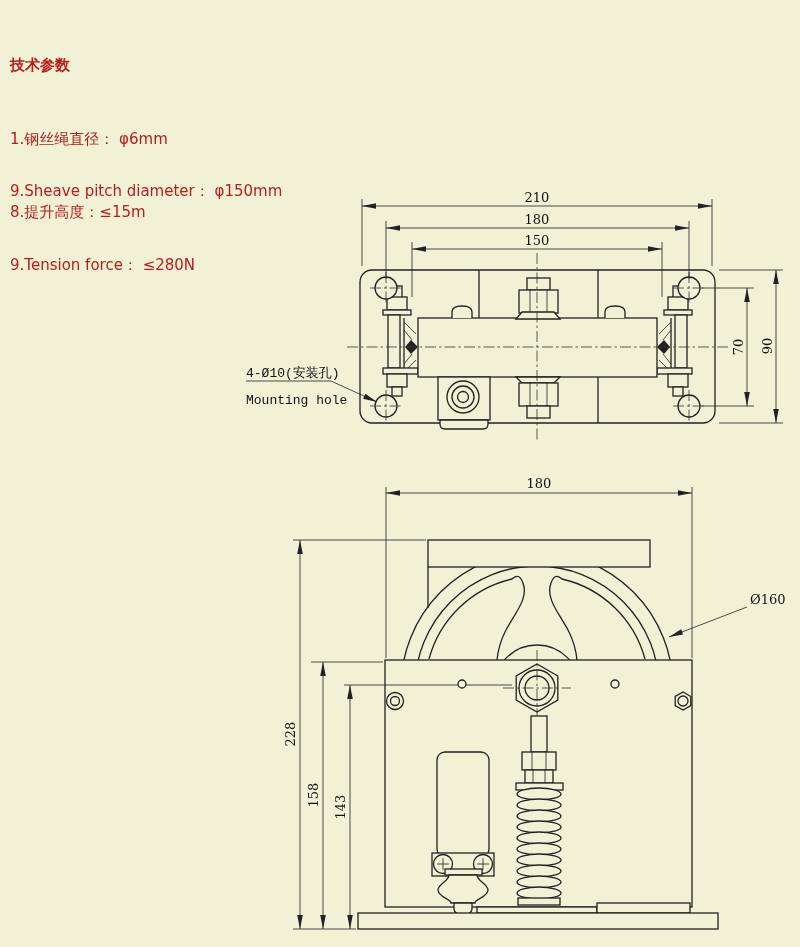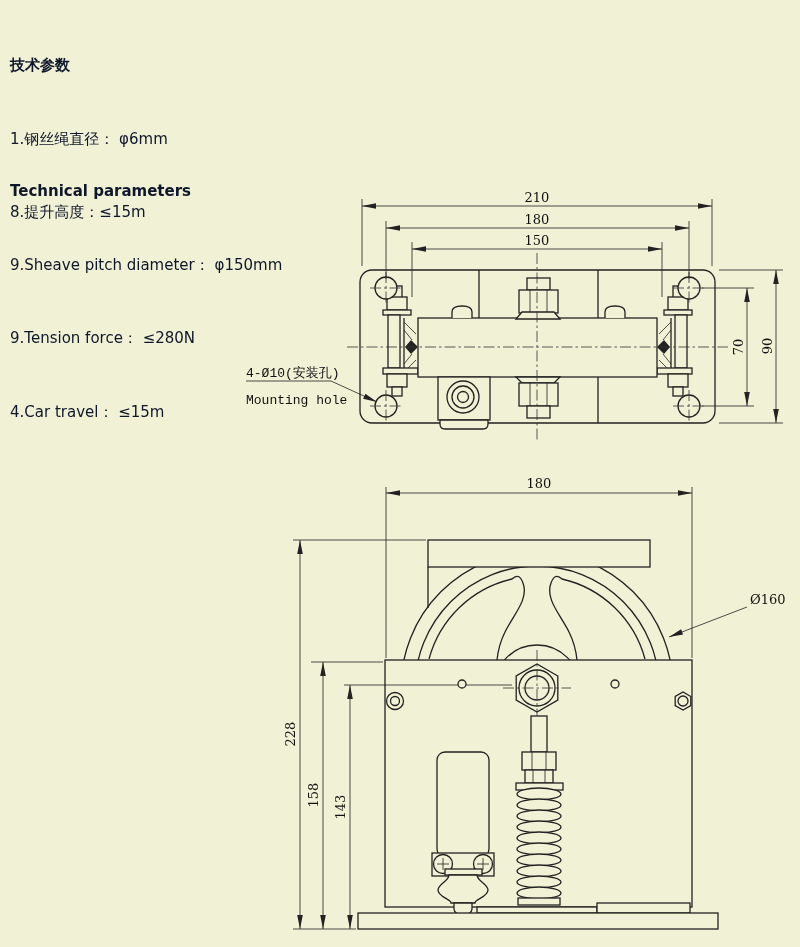--- a/index.html
+++ b/index.html
@@ -1,18 +1,18 @@
 <!DOCTYPE html>
 <html><head>
 <meta charset="utf-8">
 <style>
   html,body{margin:0;padding:0;}
   body{width:800px;height:947px;background:#f1f1d6;font-family:"DejaVu Sans",sans-serif;}
   #sheet{position:relative;width:800px;height:947px;background:#f1f1d6;overflow:hidden;}
-  .specs{position:absolute;left:10px;color:#0f172a;font-size:15px;line-height:24.5px;white-space:pre;}
+  .specs{position:absolute;left:10px;color:#b91c1c;font-size:15px;line-height:24.5px;white-space:pre;}
   .specs .ttl{font-weight:bold;}
   #specs-cn{top:4px;}
   #specs-en{top:130px;}
   svg{position:absolute;left:0;top:0;}
   .o{fill:none;stroke:#222;stroke-width:1.3;}
   .of{fill:#f1f1d6;stroke:#222;stroke-width:1.3;}
   .t{fill:none;stroke:#222;stroke-width:0.8;}
   .c{fill:none;stroke:#333;stroke-width:0.8;stroke-dasharray:11 3 2.5 3;}
   .dk{fill:#222;stroke:none;}
   .d{fill:#111;font-family:"DejaVu Serif",serif;font-size:13px;}
@@ -23,24 +23,22 @@
 
 <div id="sheet">
 
   <div id="specs-cn" class="specs">
     <div class="ttl">技术参数</div>
     <div>1.钢丝绳直径： φ6mm</div>
     <div>8.提升高度：≤15m</div>
   </div>
 
   <div id="specs-en" class="specs">
-    <div class="ttl">Technical parameters</div>
     <div>9.Sheave pitch diameter： φ150mm</div>
     <div>9.Tension force： ≤280N</div>
-    <div>4.Car travel： ≤15m</div>
   </div>
 
   <svg width="800" height="947" viewBox="0 0 800 947">
     <defs>
       <marker id="ar" markerUnits="userSpaceOnUse" markerWidth="16" markerHeight="8" refX="15" refY="4" orient="auto-start-reverse">
         <path d="M15,4 L1,1.2 L1,6.8 Z" fill="#222"></path>
       </marker>
       <clipPath id="wc">
           <rect x="396" y="532" width="282" height="128"></rect>
         </clipPath>

